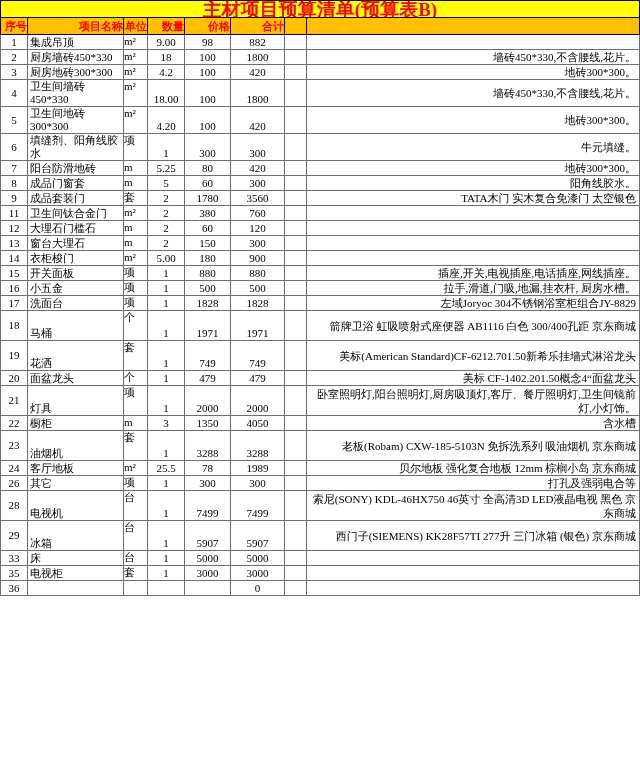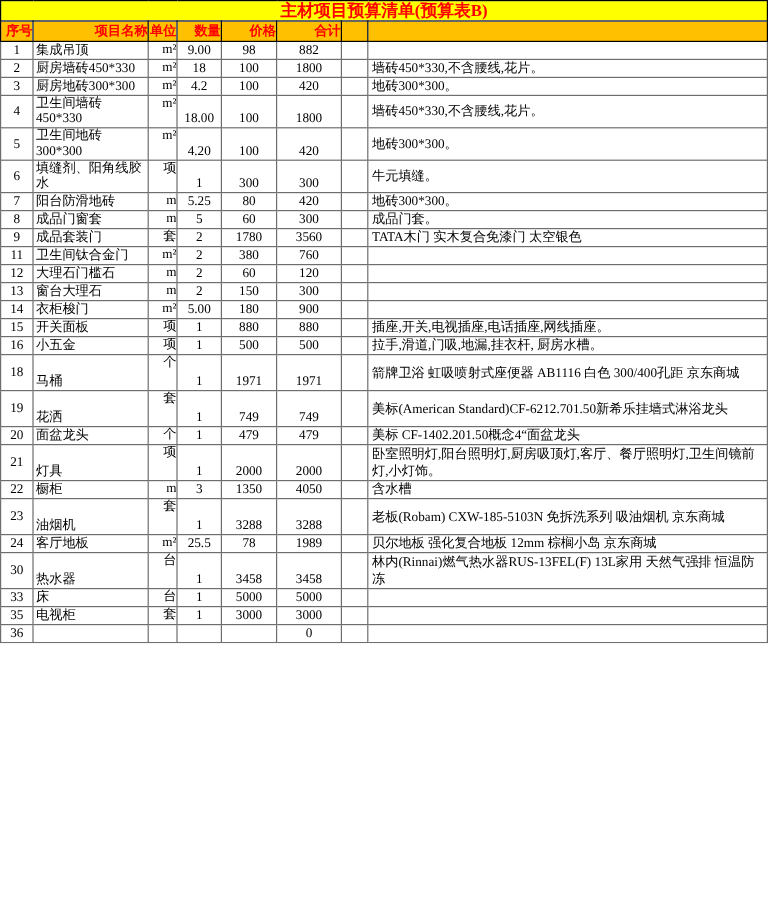--- a/index.html
+++ b/index.html
@@ -5,34 +5,34 @@
   :root{
     --title-bg:#ffff00; --header-bg:#ffc000; --accent-red:#ff0000;
     --footer-bg:#2ea9dc; --footer-num:#17375e; --grid:#6e6e6e;
   }
   html,body{margin:0;padding:0;background:#ffffff;}
   body{width:640px;font-family:"Liberation Serif","DejaVu Serif",serif;}
   table{border-collapse:collapse;table-layout:fixed;width:640px;}
   th,td{border:1px solid var(--grid);padding:0;overflow:hidden;font-size:11px;line-height:13px;font-weight:normal;}
   .title-row th{
     background:var(--title-bg);color:var(--accent-red);font-weight:bold;
-    font-size:14px;height:16px;text-align:center;border:1px solid #000;font-family:Liberation Serif, serif;
+    font-size:19px;height:16px;text-align:center;border:1px solid #000;font-family:Liberation Serif, serif;
   }
   .header-row th{
     background:var(--header-bg);color:var(--accent-red);font-weight:bold;
     height:16px;text-align:right;border:1px solid #000;border-top:none;
   }
   tr.s td{height:14px;}
   tr.d td{height:29px;}
   .c-no{text-align:center;vertical-align:middle;}
   .c-name{text-align:left;vertical-align:bottom;padding:0 2px;}
-  .c-unit{text-align:right;vertical-align:top;}
+  .c-unit{text-align:left;vertical-align:top;}
   .c-qty,.c-price,.c-total{text-align:center;vertical-align:bottom;}
   .c-spacer{background:#ffffff;}
-  .c-remark{text-align:left;vertical-align:middle;padding:0 3px;line-height:14px;}
+  .c-remark{text-align:right;vertical-align:middle;padding:0 3px;line-height:14px;}
 </style>
 </head>
 <body>
 
 <table>
   <colgroup>
     <col style="width:27px">
       <col style="width:96px">
       <col style="width:24px">
     <col style="width:37px">
@@ -128,21 +128,21 @@
         <td class="c-remark">地砖300*300。</td>
       </tr>
       <tr class="s">
         <td class="c-no">8</td>
         <td class="c-name">成品门窗套</td>
         <td class="c-unit">m</td>
         <td class="c-qty">5</td>
         <td class="c-price">60</td>
         <td class="c-total">300</td>
         <td class="c-spacer"></td>
-        <td class="c-remark">成品门套。</td>
+        <td class="c-remark">阳角线胶水。</td>
       </tr>
       <tr class="s">
         <td class="c-no">9</td>
         <td class="c-name">成品套装门</td>
         <td class="c-unit">套</td>
         <td class="c-qty">2</td>
         <td class="c-price">1780</td>
         <td class="c-total">3560</td>
         <td class="c-spacer"></td>
         <td class="c-remark">TATA木门 实木复合免漆门 太空银色</td>
@@ -200,20 +200,30 @@
       <tr class="s">
         <td class="c-no">16</td>
         <td class="c-name">小五金</td>
         <td class="c-unit">项</td>
         <td class="c-qty">1</td>
         <td class="c-price">500</td>
         <td class="c-total">500</td>
         <td class="c-spacer"></td>
         <td class="c-remark">拉手,滑道,门吸,地漏,挂衣杆, 厨房水槽。</td>
       </tr>
+      <tr class="s">
+        <td class="c-no">17</td>
+        <td class="c-name">洗面台</td>
+        <td class="c-unit">项</td>
+        <td class="c-qty">1</td>
+        <td class="c-price">1828</td>
+        <td class="c-total">1828</td>
+        <td class="c-spacer"></td>
+        <td class="c-remark">左域Joryoc 304不锈钢浴室柜组合JY-8829</td>
+      </tr>
       <tr class="d">
         <td class="c-no">18</td>
         <td class="c-name">马桶</td>
         <td class="c-unit">个</td>
         <td class="c-qty">1</td>
         <td class="c-price">1971</td>
         <td class="c-total">1971</td>
         <td class="c-spacer"></td>
         <td class="c-remark">箭牌卫浴 虹吸喷射式座便器 AB1116  白色 300/400孔距 京东商城</td>
       </tr>
@@ -270,29 +280,49 @@
       <tr class="s">
         <td class="c-no">24</td>
         <td class="c-name">客厅地板</td>
         <td class="c-unit">m²</td>
         <td class="c-qty">25.5</td>
         <td class="c-price">78</td>
         <td class="c-total">1989</td>
         <td class="c-spacer"></td>
         <td class="c-remark">贝尔地板 强化复合地板 12mm 棕榈小岛 京东商城</td>
       </tr>
-      <tr class="d">
-        <td class="c-no">30</td>
-        <td class="c-name">热水器</td>
+      <tr class="s">
+        <td class="c-no">26</td>
+        <td class="c-name">其它</td>
+        <td class="c-unit">项</td>
+        <td class="c-qty">1</td>
+        <td class="c-price">300</td>
+        <td class="c-total">300</td>
+        <td class="c-spacer"></td>
+        <td class="c-remark">打孔及强弱电合等</td>
+      </tr>
+      <tr class="d">
+        <td class="c-no">28</td>
+        <td class="c-name">电视机</td>
         <td class="c-unit">台</td>
         <td class="c-qty">1</td>
-        <td class="c-price">3458</td>
-        <td class="c-total">3458</td>
-        <td class="c-spacer"></td>
-        <td class="c-remark">林内(Rinnai)燃气热水器RUS-13FEL(F) 13L家用 天然气强排 恒温防冻</td>
+        <td class="c-price">7499</td>
+        <td class="c-total">7499</td>
+        <td class="c-spacer"></td>
+        <td class="c-remark">索尼(SONY) KDL-46HX750 46英寸 全高清3D LED液晶电视 黑色  京东商城</td>
+      </tr>
+      <tr class="d">
+        <td class="c-no">29</td>
+        <td class="c-name">冰箱</td>
+        <td class="c-unit">台</td>
+        <td class="c-qty">1</td>
+        <td class="c-price">5907</td>
+        <td class="c-total">5907</td>
+        <td class="c-spacer"></td>
+        <td class="c-remark">西门子(SIEMENS) KK28F57TI 277升 三门冰箱 (银色) 京东商城</td>
       </tr>
       <tr class="s">
         <td class="c-no">33</td>
         <td class="c-name">床</td>
         <td class="c-unit">台</td>
         <td class="c-qty">1</td>
         <td class="c-price">5000</td>
         <td class="c-total">5000</td>
         <td class="c-spacer"></td>
         <td class="c-remark"></td>

